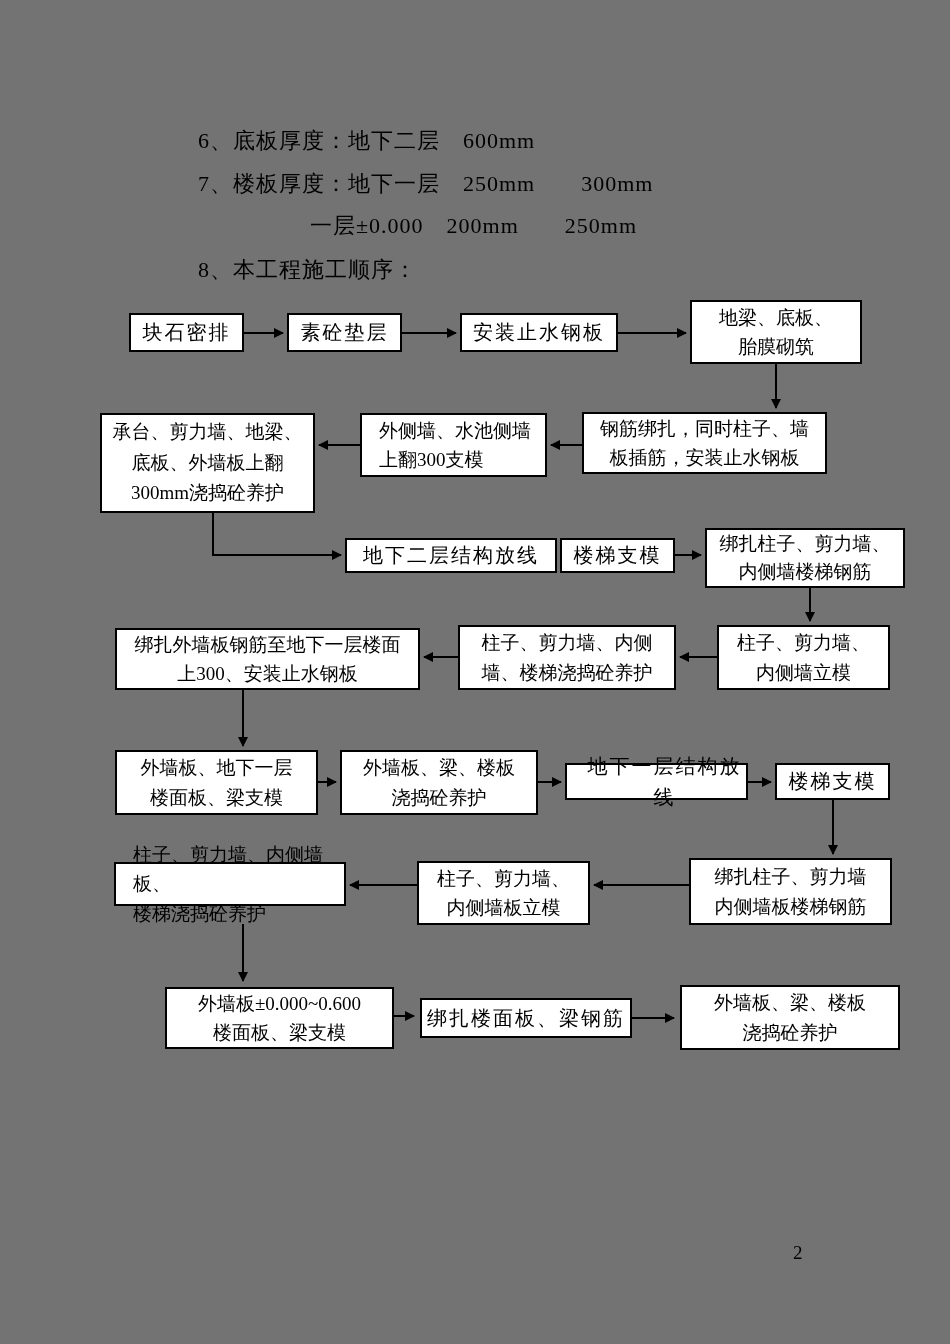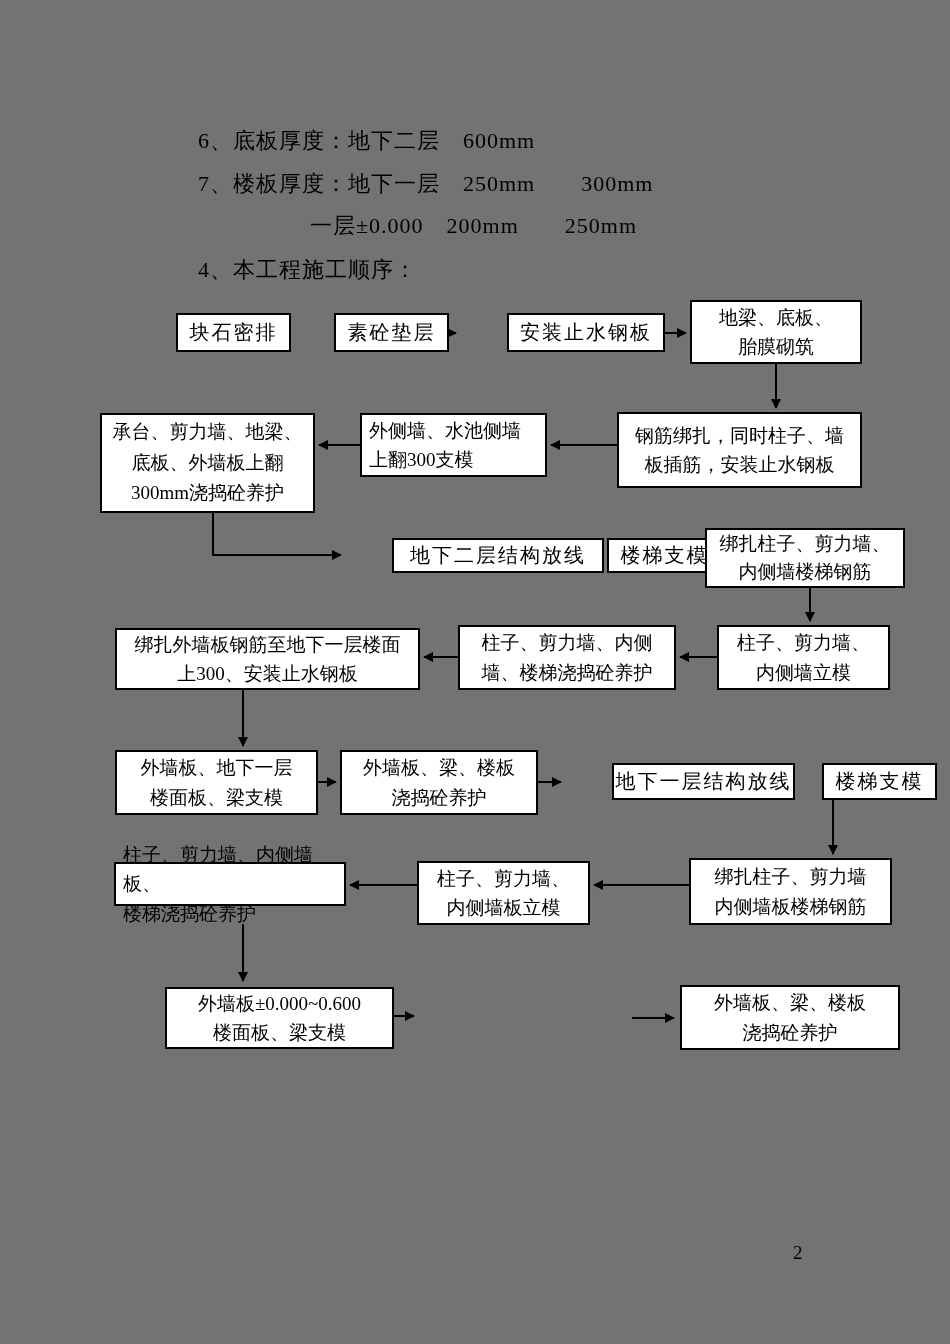--- a/index.html
+++ b/index.html
@@ -14,57 +14,57 @@
   #h6{left:198px;top:126px;}
   #h7{left:198px;top:169px;}
   #h7b{left:310px;top:211px;}
   #h8{left:198px;top:255px;}
   .fbox{
     position:absolute;box-sizing:border-box;border:2px solid #000;
     display:flex;align-items:center;justify-content:center;
     text-align:center;font-size:19px;line-height:1.55;
     white-space:pre-line;background:#fff;
   }
-  .single{font-size:20px;letter-spacing:2px;margin-left:47px;}
-  .leftal{justify-content:flex-start;text-align:left;padding-left:7px;}
+  .single{font-size:20px;letter-spacing:2px;}
+  .leftal{justify-content:flex-start;text-align:left;padding-left:17px;}
   #box0{left:129px;top:313px;width:115px;height:39px;}
   #box1{left:287px;top:313px;width:115px;height:39px;}
   #box2{left:460px;top:313px;width:158px;height:39px;}
   #box3{left:690px;top:300px;width:172px;height:64px;}
-  #box4{left:617px;top:412px;width:245px;height:76px;}
+  #box4{left:582px;top:412px;width:245px;height:62px;}
   #box5{left:360px;top:413px;width:187px;height:64px;}
   #box6{left:100px;top:413px;width:215px;height:100px;line-height:1.6;}
   #box7{left:345px;top:538px;width:212px;height:35px;}
   #box8{left:560px;top:538px;width:115px;height:35px;}
   #box9{left:705px;top:528px;width:200px;height:60px;line-height:1.45;}
   #box10{left:717px;top:625px;width:173px;height:65px;}
   #box11{left:458px;top:625px;width:218px;height:65px;}
   #box12{left:115px;top:628px;width:305px;height:62px;}
   #box13{left:115px;top:750px;width:203px;height:65px;}
   #box14{left:340px;top:750px;width:198px;height:65px;}
-  #box15{left:565px;top:763px;width:183px;height:37px;}
+  #box15{left:565px;top:763px;width:183px;height:37px;padding-left:16px;}
   #box16{left:775px;top:763px;width:115px;height:37px;}
   #box17{left:689px;top:858px;width:203px;height:67px;}
   #box18{left:417px;top:861px;width:173px;height:64px;}
   #box19{left:114px;top:862px;width:232px;height:44px;letter-spacing:0;}
   #box20{left:129px;top:987px;width:229px;height:62px;margin-left:36px;}
   #box21{left:420px;top:998px;width:212px;height:40px;}
   #box22{left:680px;top:985px;width:220px;height:65px;}
   #arrows{position:absolute;left:0;top:0;pointer-events:none;}
   #pagenum{position:absolute;left:793px;top:1242px;font-size:19px;}
 </style>
 </head>
 <body>
 
 <div id="page">
 
   <div class="hline" id="h6">6、底板厚度：地下二层　600mm</div>
   <div class="hline" id="h7">7、楼板厚度：地下一层　250mm　　300mm</div>
   <div class="hline" id="h7b">一层±0.000　200mm　　250mm</div>
-  <div class="hline" id="h8">4、本工程施工顺序：</div>
+  <div class="hline" id="h8">8、本工程施工顺序：</div>
 
   <svg id="arrows" width="950" height="1344">
     <defs>
       <marker id="ah" markerWidth="11" markerHeight="10" refX="9" refY="5" orient="auto" markerUnits="userSpaceOnUse">
         <path d="M0,0 L10,5 L0,10 z" fill="#000"></path>
       </marker>
     </defs>
     <g stroke="#000" stroke-width="2" fill="none">
       <line x1="244" y1="333" x2="283" y2="333" marker-end="url(#ah)"></line>
       <line x1="402" y1="333" x2="456" y2="333" marker-end="url(#ah)"></line>
@@ -120,17 +120,18 @@
   <div class="fbox single" id="box15">地下一层结构放线</div>
   <div class="fbox single" id="box16">楼梯支模</div>
   <div class="fbox" id="box17">绑扎柱子、剪力墙
 内侧墙板楼梯钢筋</div>
   <div class="fbox" id="box18">柱子、剪力墙、
 内侧墙板立模</div>
   <div class="fbox leftal" id="box19">柱子、剪力墙、内侧墙板、
 楼梯浇捣砼养护</div>
   <div class="fbox" id="box20">外墙板±0.000~0.600
 楼面板、梁支模</div>
+  <div class="fbox single" id="box21">绑扎楼面板、梁钢筋</div>
   <div class="fbox" id="box22">外墙板、梁、楼板
 浇捣砼养护</div>
 
   <div id="pagenum">2</div>
 </div>
 
 </body></html>

